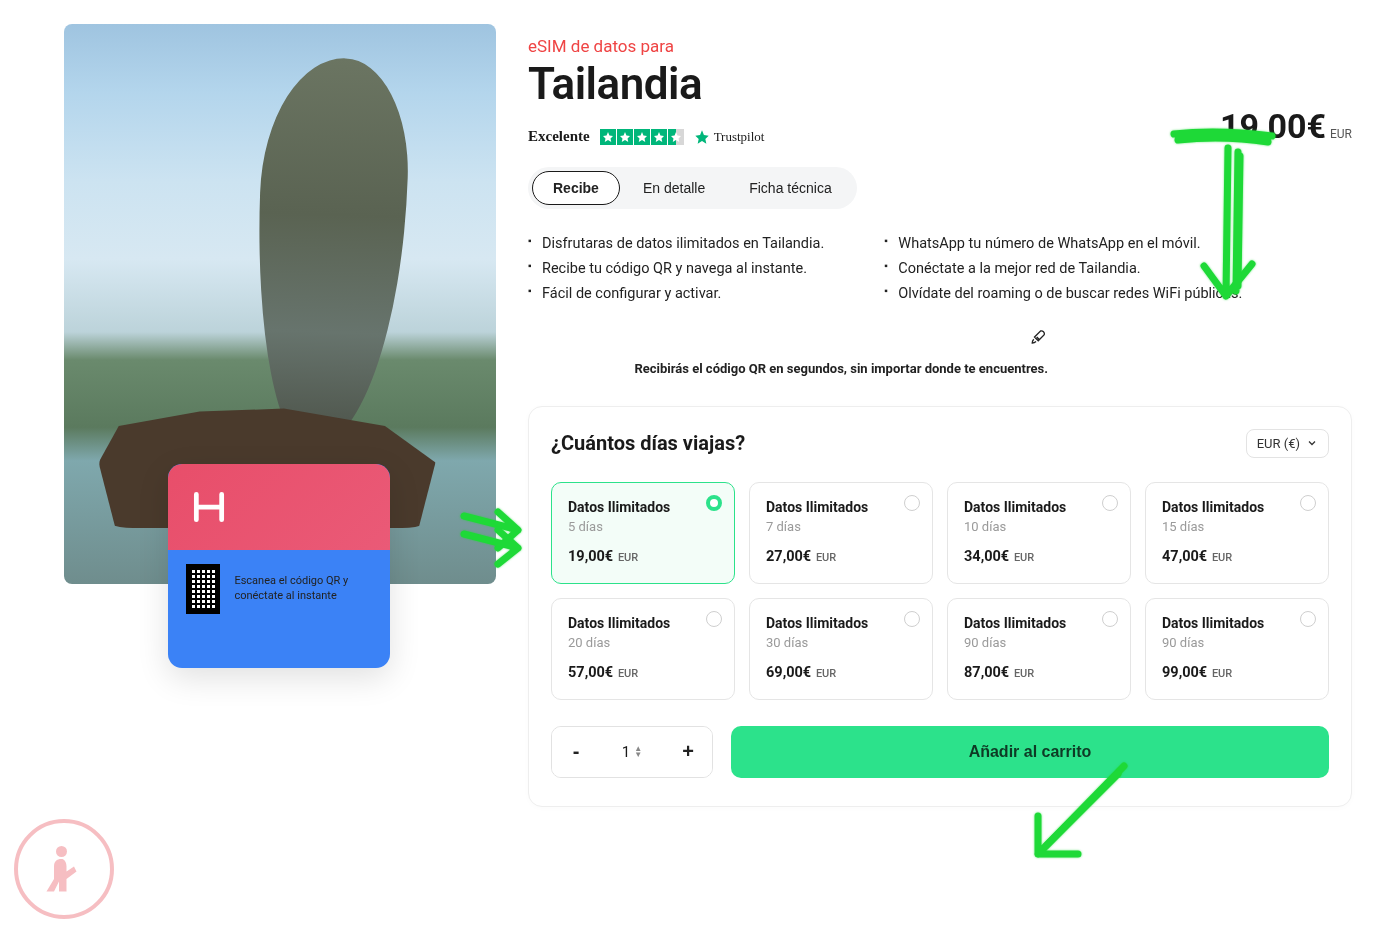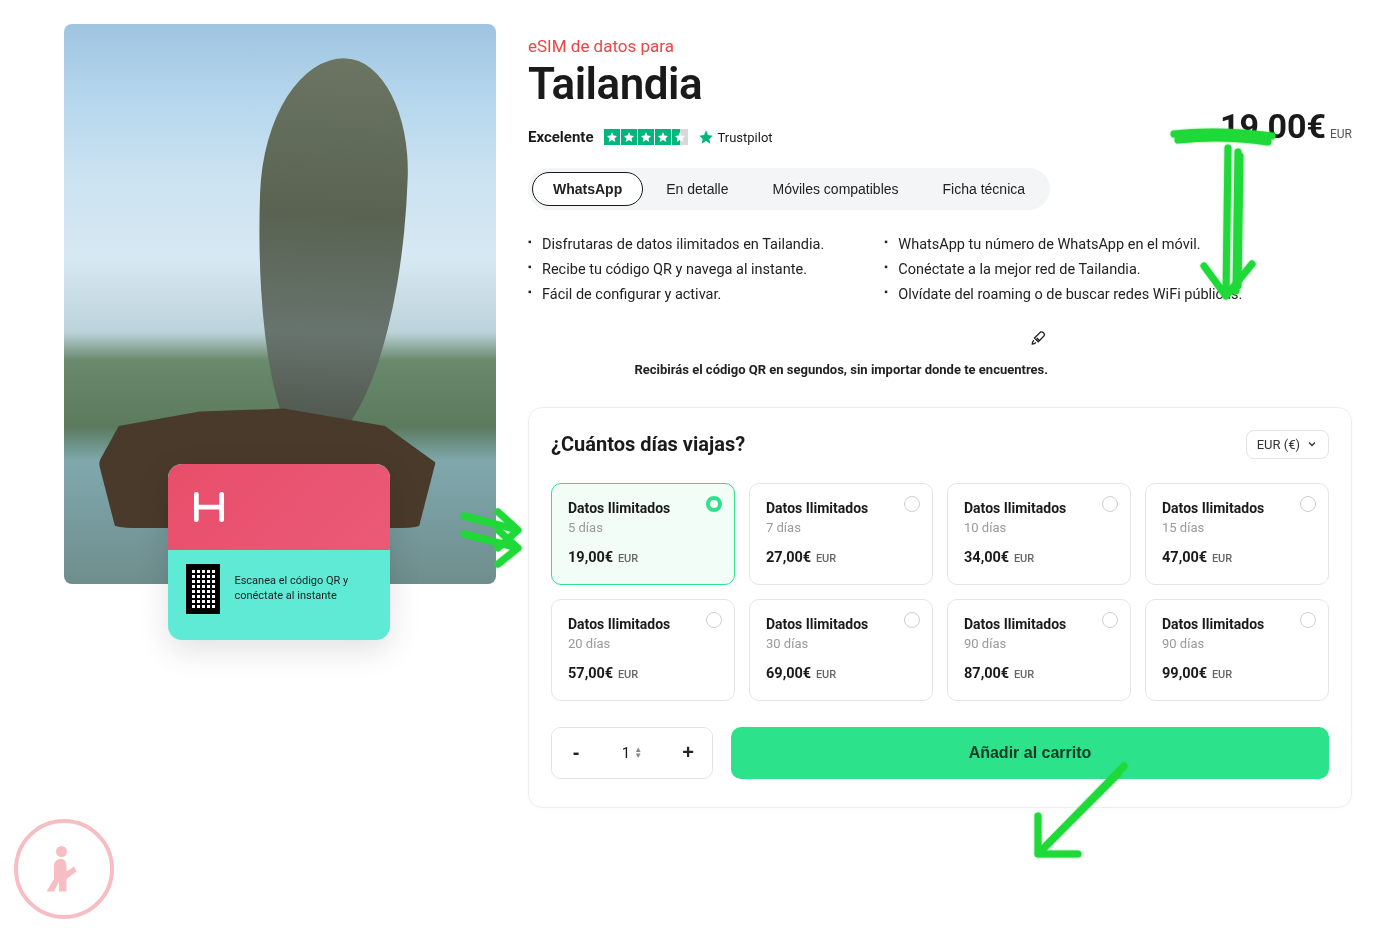--- a/index.html
+++ b/index.html
@@ -51,22 +51,22 @@
     width: 78%; height: 26%;
     background: #4a3a2c;
     border-radius: 40% 40% 10% 10% / 60% 60% 10% 10%;
     clip-path: polygon(0% 55%, 6% 30%, 30% 20%, 55% 18%, 85% 30%, 100% 55%, 95% 100%, 5% 100%);
   }
   .qr-card {
     position: absolute;
     left: 104px;
     top: 440px;
     width: 222px;
-    height: 176px;
-    background: #5eead4;
+    height: 204px;
+    background: #3b82f6;
     border-radius: 14px;
     box-shadow: 0 10px 32px rgba(0,0,0,0.12);
     overflow: hidden;
   }
   .qr-card-top {
     height: 86px;
     background: linear-gradient(135deg,#e84e6a 0%, #ea5a77 100%);
     display: flex;
     align-items: center;
     padding-left: 22px;
@@ -92,21 +92,21 @@
     background-blend-mode: multiply;
     border: 4px solid #000;
     box-sizing: content-box;
     position: relative;
   }
   .qr-text { font-size: 11px; color: #222; line-height: 1.35; }
   
   .right-col { flex: 1; position: relative; padding-top: 12px; }
   .pre-title { font-size: 17px; color: #ef4444; margin-bottom: 2px; }
   .title { font-size: 44px; font-weight: 600; letter-spacing: -0.5px; margin-bottom: 18px; }
-  .rating-row { display: flex; align-items: center; gap: 10px; margin-bottom: 22px; }
+  .rating-row { display: flex; align-items: center; gap: 10px; margin-bottom: 22px; font-family: Liberation Serif, serif; }
   .rating-label { font-weight: 700; font-size: 15px; }
   .stars { display: flex; gap: 1px; }
   .star-box { width: 16px; height: 16px; background: #00b67a; display:flex; align-items:center; justify-content:center; }
   .star-box.half { background: linear-gradient(90deg,#00b67a 50%,#d7d7d7 50%); }
   .star-box svg { width: 12px; height: 12px; fill:#fff; }
   .trustpilot { display:flex; align-items:center; gap:4px; font-size:13px; color:#1a1a1a; }
   .trustpilot svg { width: 16px; height: 16px; fill:#00b67a; }
   .price-top {
     position: absolute; right: 0; top: 82px;
     display:flex; align-items:baseline; gap:4px;
@@ -302,23 +302,22 @@
       </div>
       <span class="trustpilot">
         <svg viewBox="0 0 24 24">
             <path d="M12 2l2.9 6.9L22 10l-5 4.9 1.5 7.1L12 18l-6.5 4L7 14.9 2 10l7.1-1.1z"></path>
           </svg>
         <span>Trustpilot</span>
       </span>
     </div>
 
     <div class="tabs">
-      <button class="tab active">WhatsApp</button>
+      <button class="tab active">Recibe</button>
       <button class="tab">En detalle</button>
-      <button class="tab">Móviles compatibles</button>
       <button class="tab">Ficha técnica</button>
     </div>
 
     <div class="features">
       <div class="feat-col">
         <ul>
           <li>Disfrutaras de datos ilimitados en Tailandia.</li>
           <li>Recibe tu código QR y navega al instante.</li>
           <li>Fácil de configurar y activar.</li>
         </ul>

